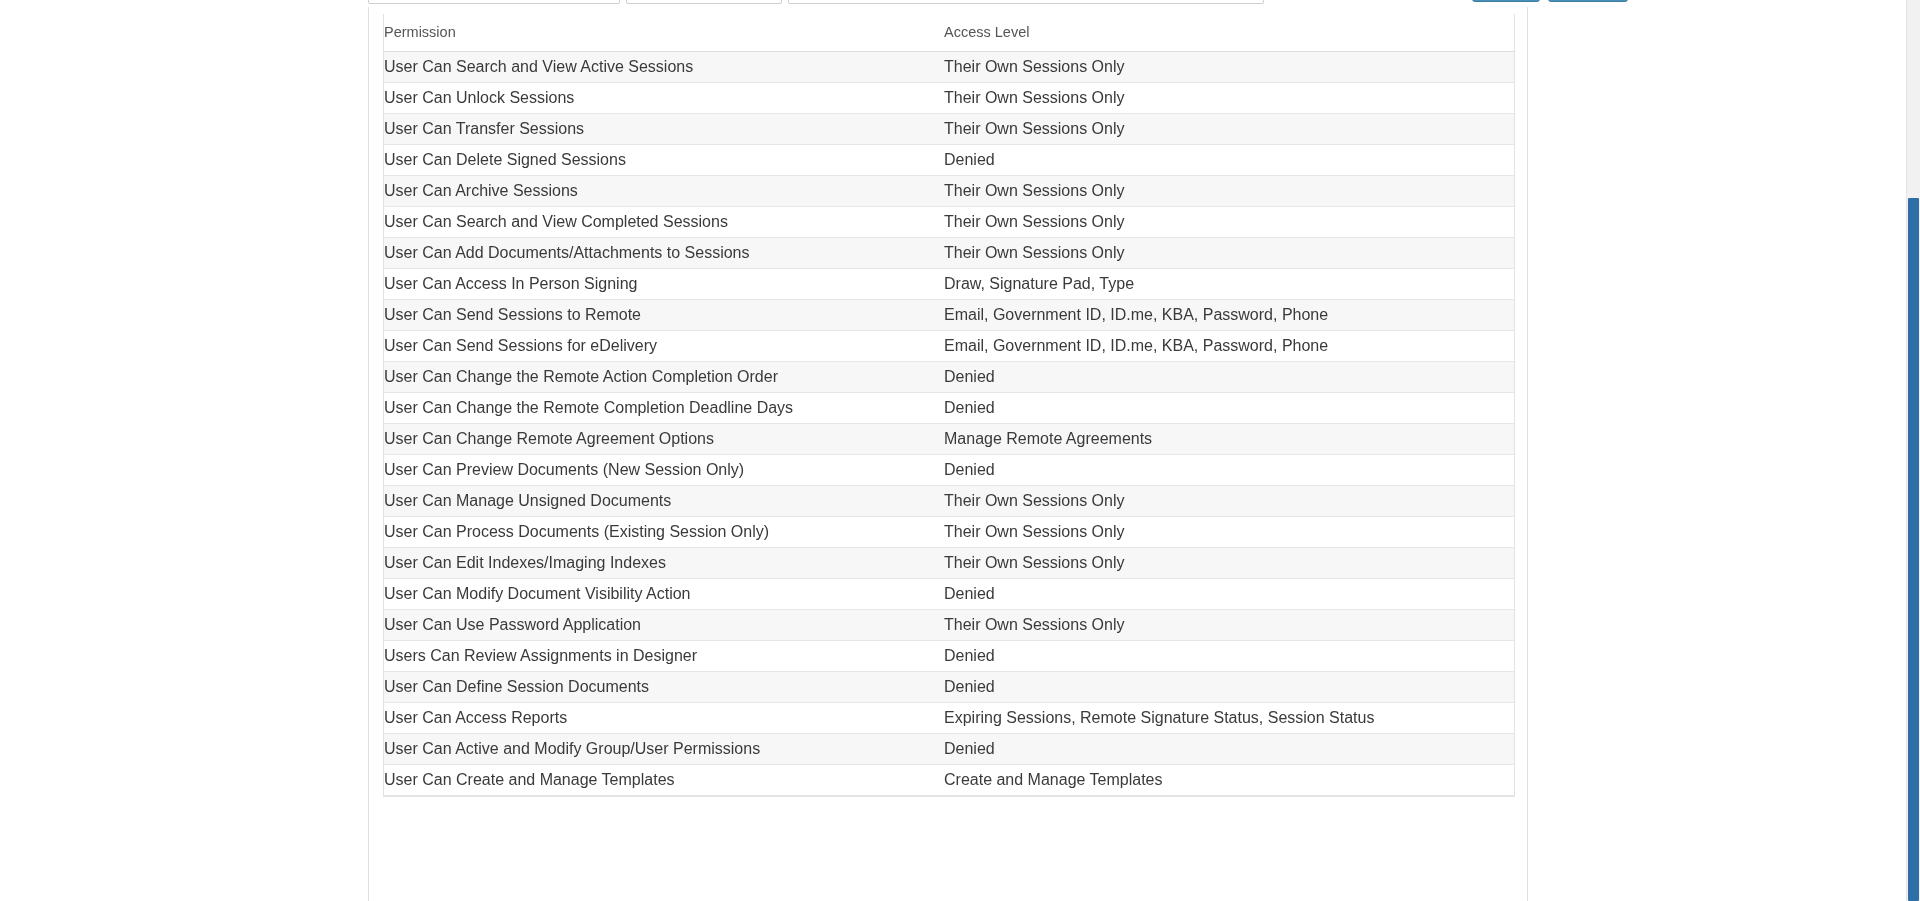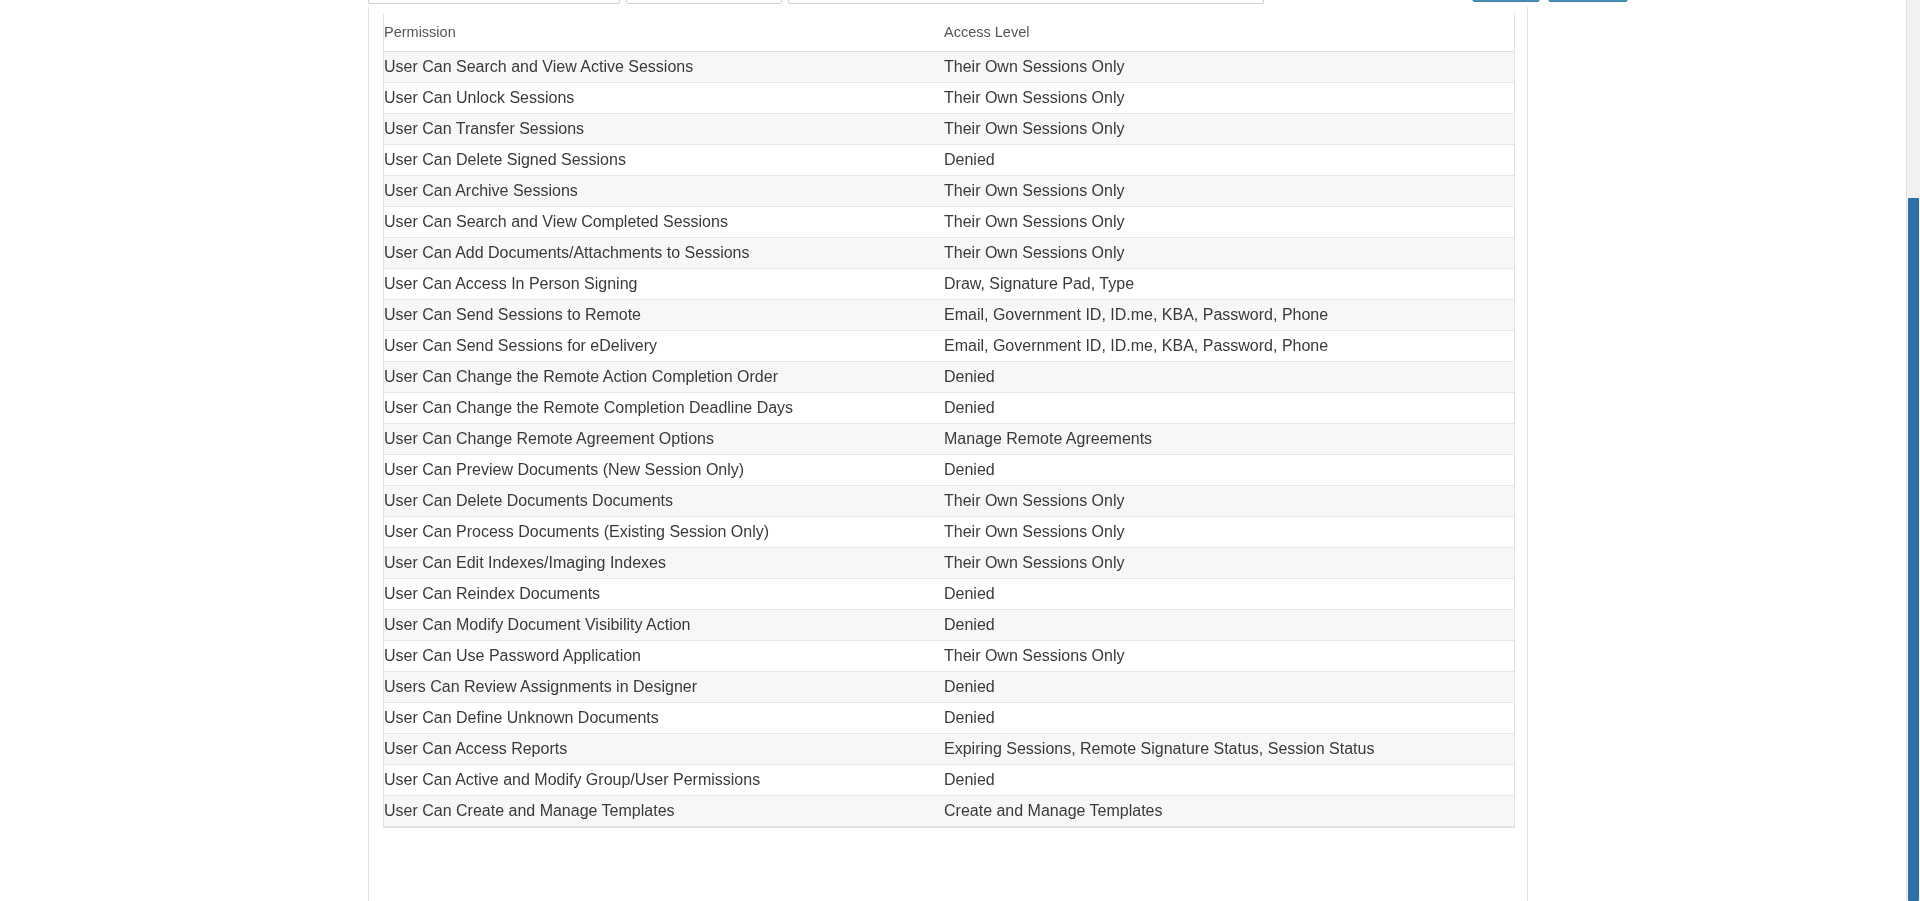--- a/index.html
+++ b/index.html
@@ -240,49 +240,45 @@
             </tr>
             <tr>
               <td class="col-perm">User Can Change Remote Agreement Options</td>
               <td class="col-access">Manage Remote Agreements</td>
             </tr>
             <tr>
               <td class="col-perm">User Can Preview Documents (New Session Only)</td>
               <td class="col-access">Denied</td>
             </tr>
             <tr>
-              <td class="col-perm">User Can Delete Documents Documents</td>
+              <td class="col-perm">User Can Manage Unsigned Documents</td>
               <td class="col-access">Their Own Sessions Only</td>
             </tr>
             <tr>
               <td class="col-perm">User Can Process Documents (Existing Session Only)</td>
               <td class="col-access">Their Own Sessions Only</td>
             </tr>
             <tr>
               <td class="col-perm">User Can Edit Indexes/Imaging Indexes</td>
               <td class="col-access">Their Own Sessions Only</td>
             </tr>
             <tr>
-              <td class="col-perm">User Can Reindex Documents</td>
-              <td class="col-access">Denied</td>
-            </tr>
-            <tr>
               <td class="col-perm">User Can Modify Document Visibility Action</td>
               <td class="col-access">Denied</td>
             </tr>
             <tr>
               <td class="col-perm">User Can Use Password Application</td>
               <td class="col-access">Their Own Sessions Only</td>
             </tr>
             <tr>
               <td class="col-perm">Users Can Review Assignments in Designer</td>
               <td class="col-access">Denied</td>
             </tr>
             <tr>
-              <td class="col-perm">User Can Define Unknown Documents</td>
+              <td class="col-perm">User Can Define Session Documents</td>
               <td class="col-access">Denied</td>
             </tr>
             <tr>
               <td class="col-perm">User Can Access Reports</td>
               <td class="col-access">Expiring Sessions, Remote Signature Status, Session Status</td>
             </tr>
             <tr>
               <td class="col-perm">User Can Active and Modify Group/User Permissions</td>
               <td class="col-access">Denied</td>
             </tr>

